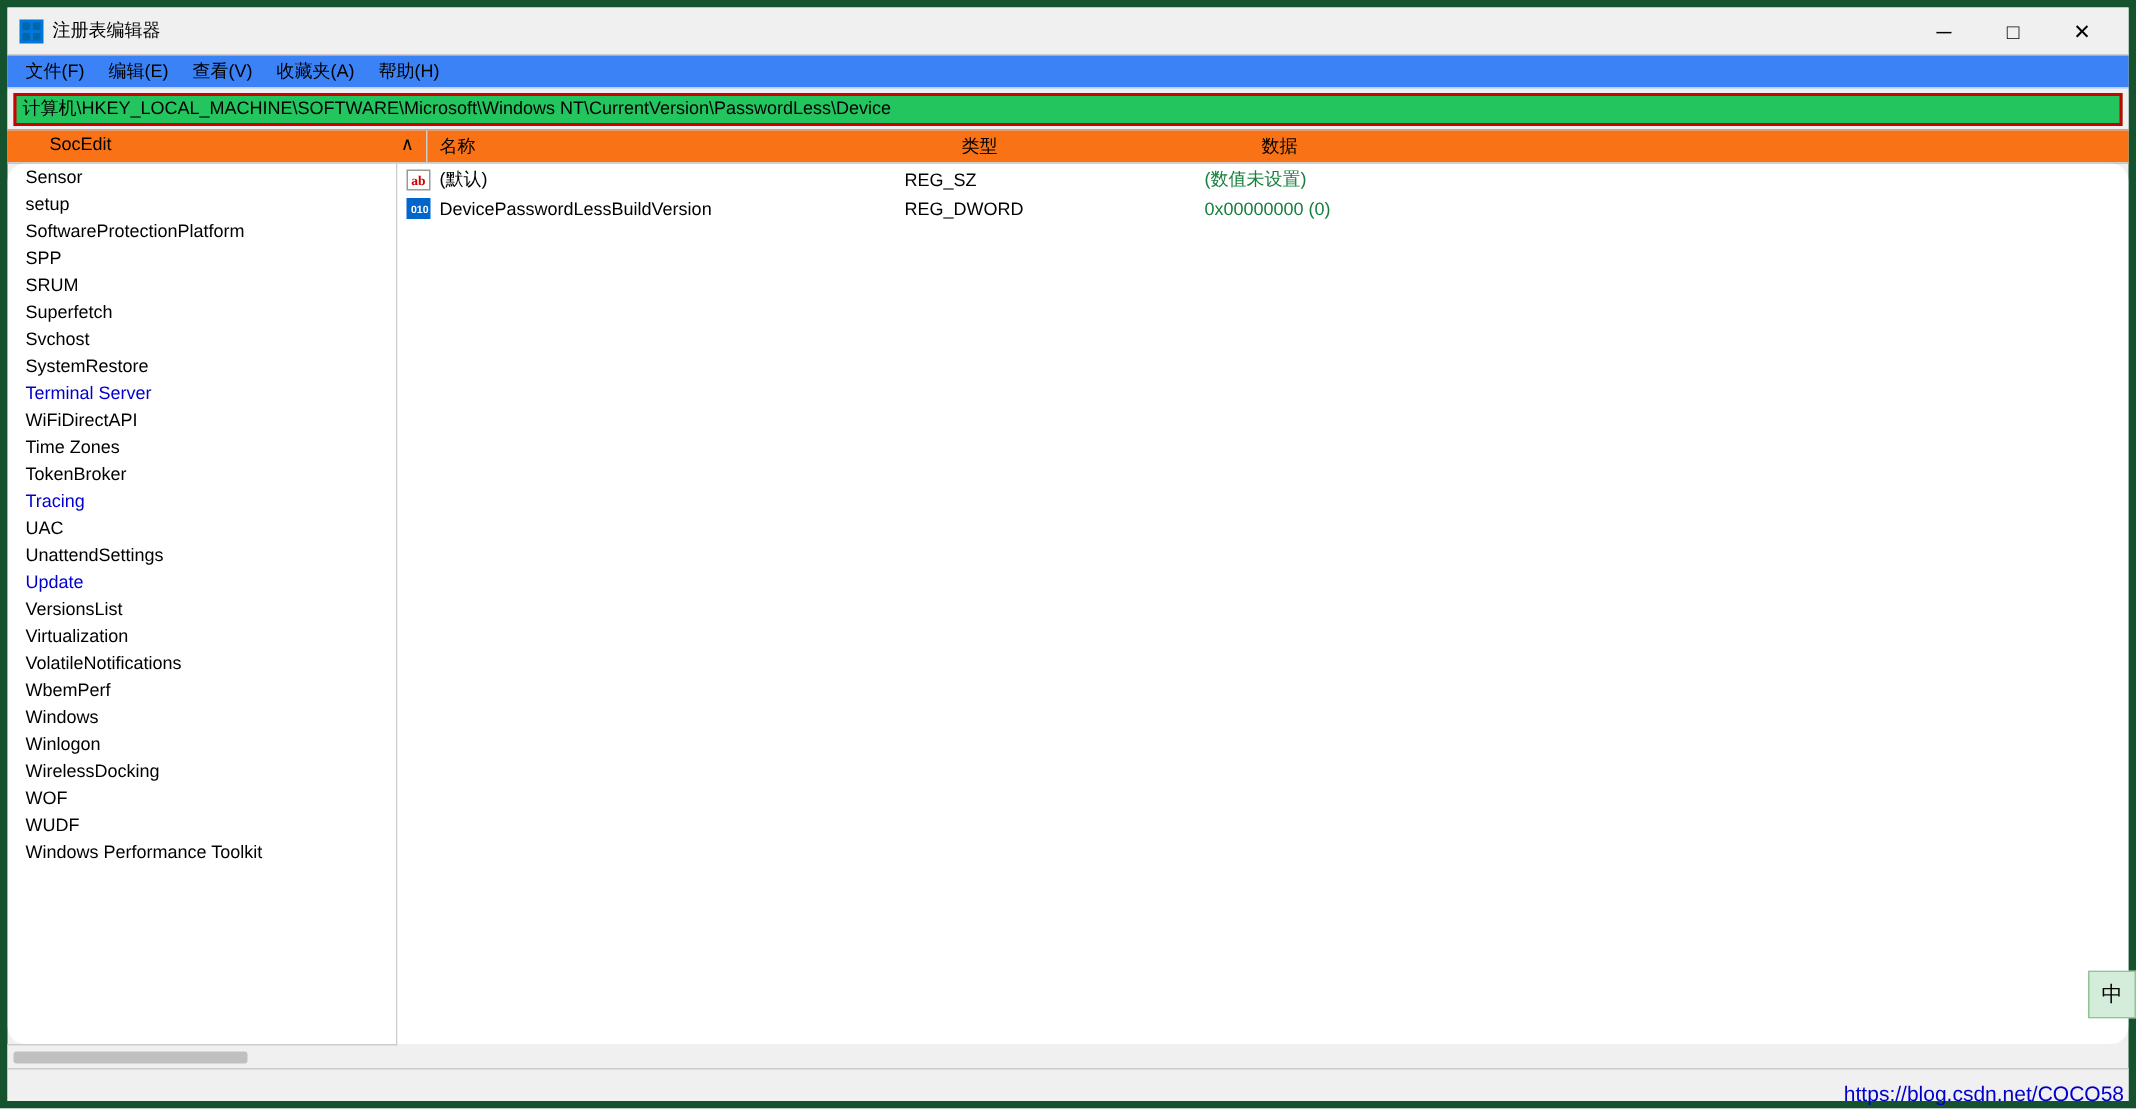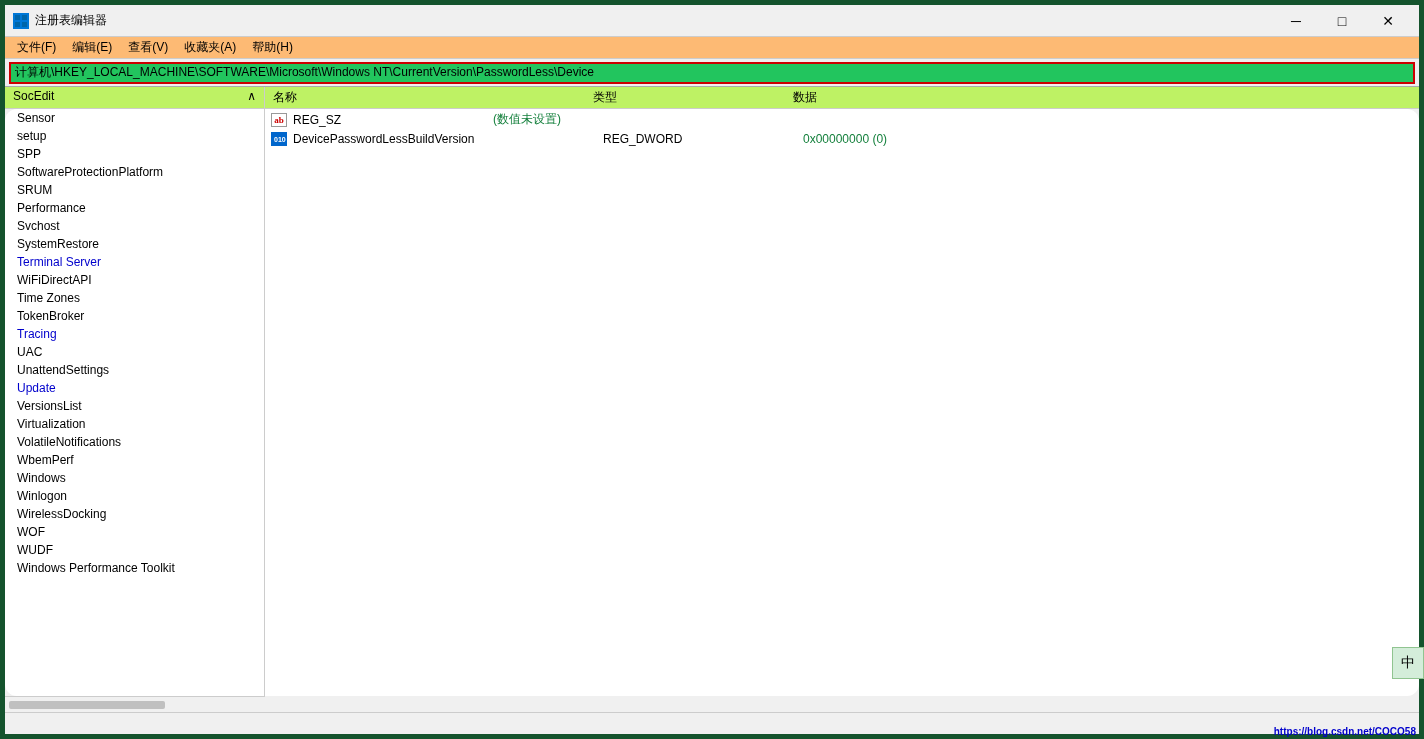--- a/index.html
+++ b/index.html
@@ -64,21 +64,21 @@
       background: transparent;
       border: none;
     }
 
     
     .menu-bar {
       height: 22px;
       display: flex;
       align-items: center;
       padding: 0 4px;
-      background: #fdba74;
+      background: #3b82f6;
       border-bottom: 1px solid #ccc;
     }
     .menu-item {
       padding: 2px 8px;
       font-size: 12px;
       cursor: pointer;
       color: #000;
     }
 
     
@@ -98,42 +98,43 @@
       font-size: 12px;
       background: #22c55e;
       color: #000;
       outline: none;
     }
 
     
     .col-headers {
       height: 22px;
       display: flex;
-      background: #bef264;
+      background: #f97316;
       border-bottom: 1px solid #ccc;
+      padding-left: 20px;
     }
     .col-header-left {
       width: 260px;
       min-width: 260px;
       padding: 2px 8px;
       font-size: 12px;
       border-right: 1px solid #ccc;
       color: #000;
     }
     .col-header-right {
       flex: 1;
       display: flex;
     }
     .col-h {
       padding: 2px 8px;
       font-size: 12px;
       color: #000;
     }
     .col-h-name { width: 320px; }
-    .col-h-type { width: 200px; }
+    .col-h-type { width: 200px; margin-left: 28px; }
     .col-h-data { flex: 1; }
 
     
     .main-content {
       flex: 1;
       display: flex;
       overflow: hidden;
       border-radius: 12px;
     }
 
@@ -224,23 +225,22 @@
       justify-content: center;
       font-size: 14px;
       color: #000;
     }
 
     
     .watermark {
       position: fixed;
       bottom: 2px;
       right: 8px;
-      font-size: 10px;
+      font-size: 14px;
       color: #0000cc;
-      font-weight: bold;
     }
 
     
     .icon-ab {
       width: 16px;
       height: 14px;
       background: #fff;
       border: 1px solid #999;
       display: flex;
       align-items: center;
@@ -314,24 +314,24 @@
       <div class="col-h col-h-type">类型</div>
       <div class="col-h col-h-data">数据</div>
     </div>
   </div>
 
   <div class="main-content">
 
     <div class="tree-panel">
       <div class="tree-item">Sensor</div>
       <div class="tree-item">setup</div>
+      <div class="tree-item">SoftwareProtectionPlatform</div>
       <div class="tree-item">SPP</div>
-      <div class="tree-item">SoftwareProtectionPlatform</div>
       <div class="tree-item">SRUM</div>
-      <div class="tree-item">Performance</div>
+      <div class="tree-item">Superfetch</div>
       <div class="tree-item">Svchost</div>
       <div class="tree-item">SystemRestore</div>
       <div class="tree-item blue">Terminal Server</div>
       <div class="tree-item">WiFiDirectAPI</div>
       <div class="tree-item">Time Zones</div>
       <div class="tree-item">TokenBroker</div>
       <div class="tree-item blue">Tracing</div>
       <div class="tree-item">UAC</div>
       <div class="tree-item">UnattendSettings</div>
       <div class="tree-item blue">Update</div>
@@ -346,20 +346,21 @@
       <div class="tree-item">WUDF</div>
       <div class="tree-item">Windows Performance Toolkit</div>
     </div>
 
     <div class="values-panel">
 
       <div class="value-row">
         <div class="value-icon">
           <div class="icon-ab">ab</div>
         </div>
+        <div class="value-name">(默认)</div>
         <div class="value-type">REG_SZ</div>
         <div class="value-data">(数值未设置)</div>
       </div>
 
       <div class="value-row">
         <div class="value-icon">
           <div class="icon-dword">
             <svg width="14" height="12" viewBox="0 0 14 12">
               <rect width="14" height="12" fill="#0066cc"></rect>
               <text x="2" y="9" fill="white" font-size="7" font-family="Arial">010</text>

